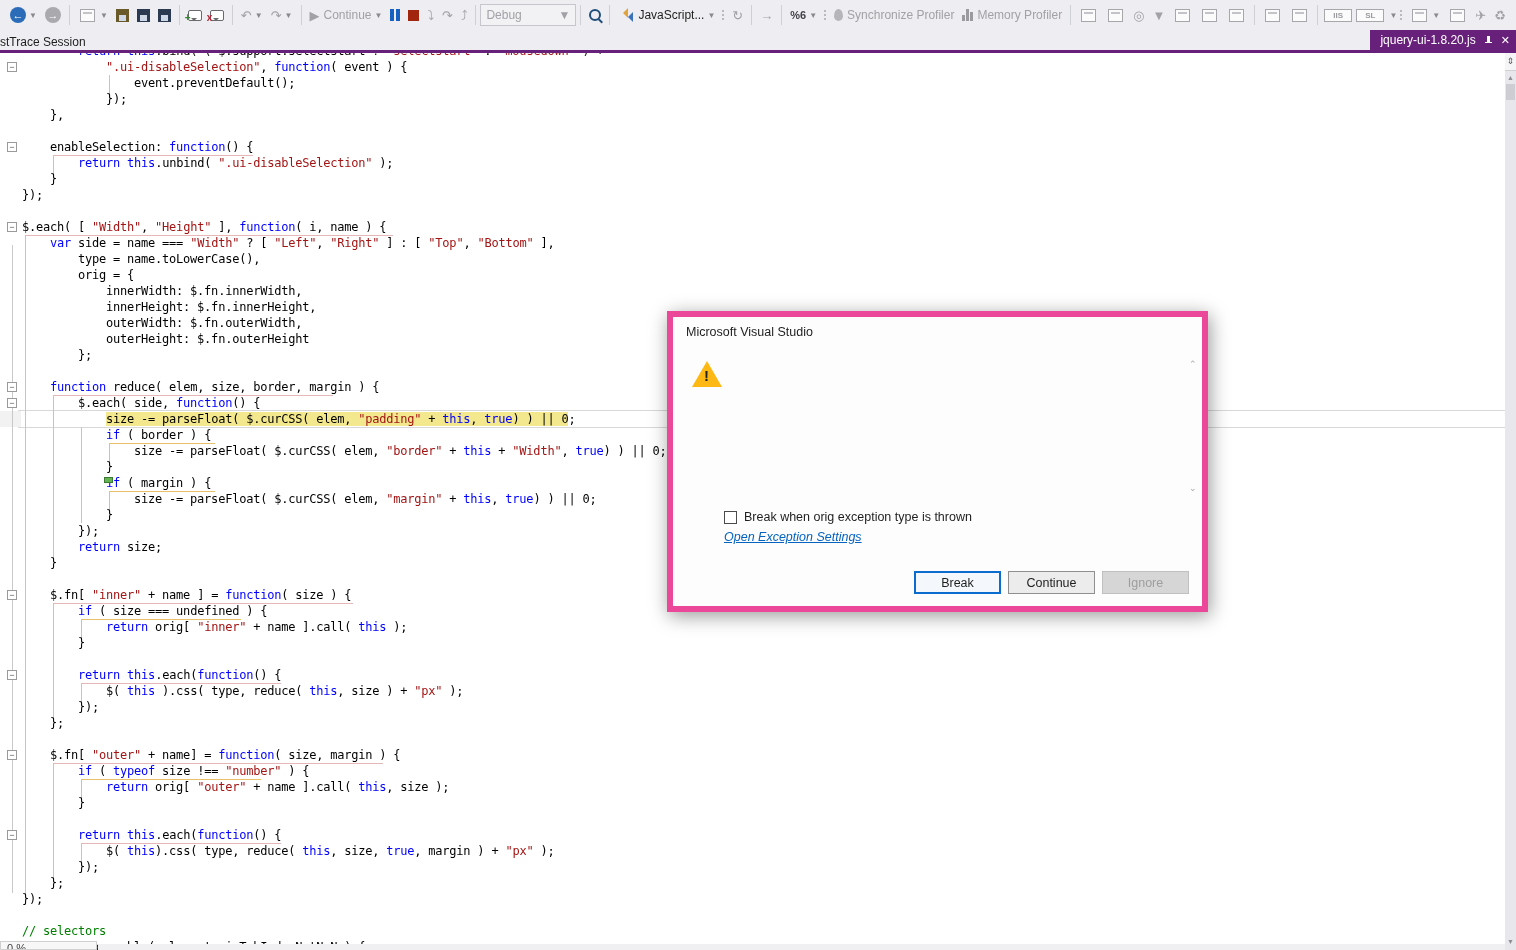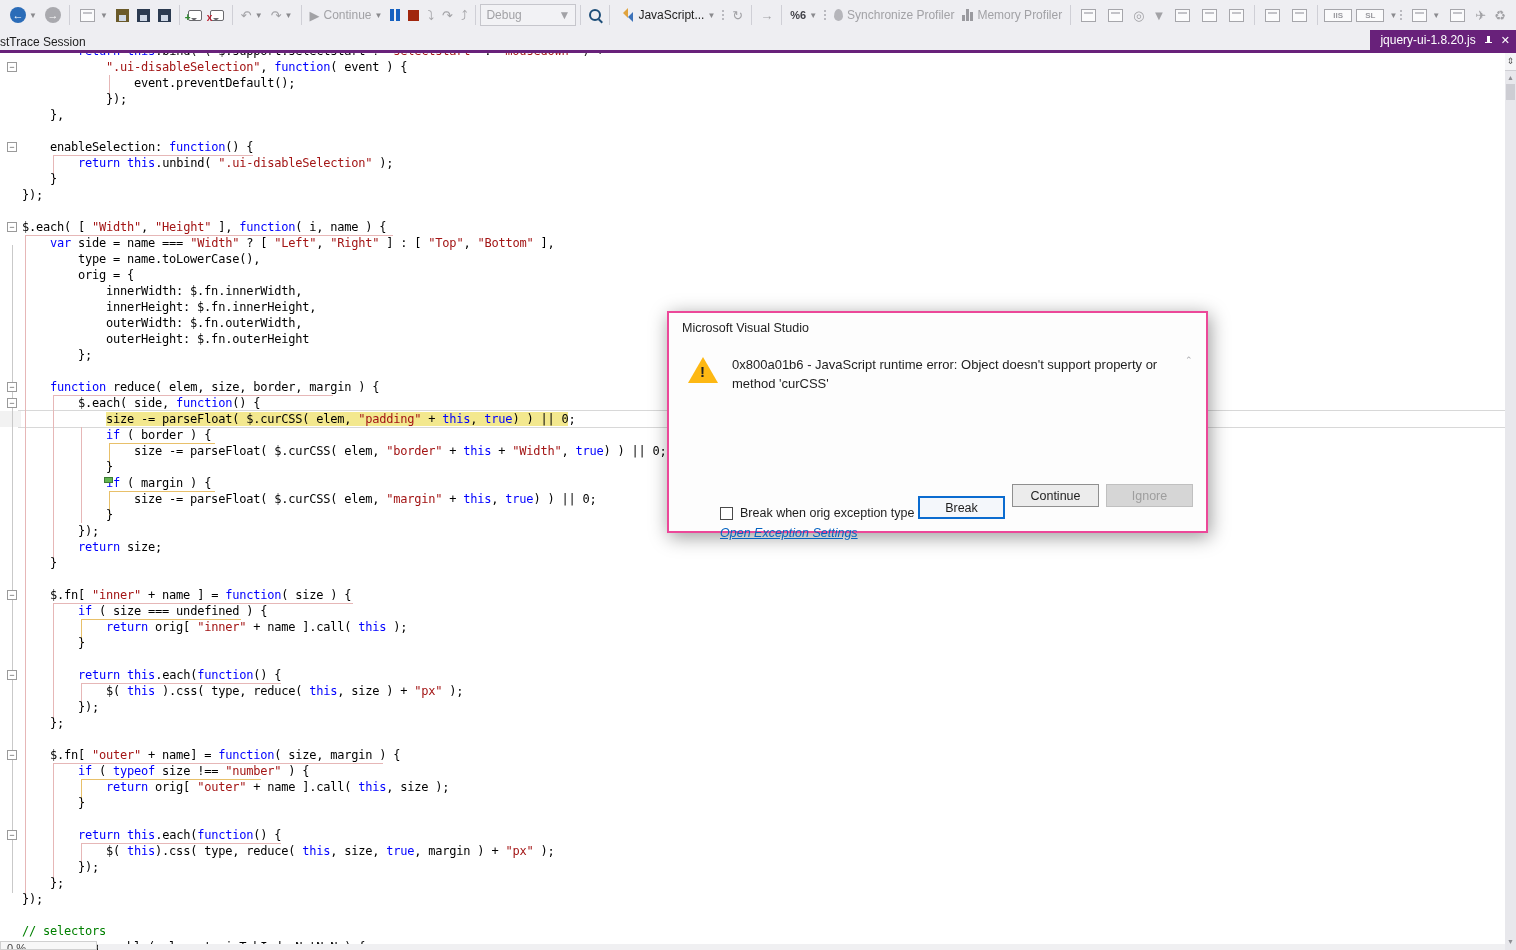--- a/index.html
+++ b/index.html
@@ -76,39 +76,39 @@
             color:#555; font-size:9px; text-align:center; line-height:16px; }
   .varrow { position:absolute; right:1px; width:9px; text-align:center; font-size:7px; color:#8f8f94; }
   #vthumb { position:absolute; right:1px; top:84px; width:9px; height:16px; background:#cdcdd3; }
 
   
   #zoombox { position:absolute; left:0; top:941px; width:97px; height:9px; background:#f7f7f7;
              border:1px solid #d0d0d0; font-size:11px; color:#444; overflow:hidden; padding-left:6px; }
   #hscroll { position:absolute; left:98px; top:944px; width:1407px; height:6px; background:#f0f0f2; }
 
   
-  #dialog { position:absolute; left:667px; top:311px; width:541px; height:222px; background:#fdfdfd;
-            border:2px solid #ec4899; box-shadow:2px 4px 18px rgba(0,0,0,.40); }
+  #dialog { position:absolute; left:667px; top:311px; width:541px; height:301px; background:#fdfdfd;
+            border:6px solid #ec4899; box-shadow:2px 4px 18px rgba(0,0,0,.40); }
   #dlg-title { position:absolute; left:13px; top:8px; font-size:12.5px; color:#1e1e1e; }
   #dlg-warn { position:absolute; left:19px; top:44px; width:0; height:0;
               border-left:15px solid transparent; border-right:15px solid transparent; border-bottom:26px solid #fdb813; }
   #dlg-warn:before { content:""; position:absolute; left:-17px; top:-3px; width:0; height:0;
               border-left:17px solid transparent; border-right:17px solid transparent; border-bottom:30px solid #3f3f3f; z-index:-1; }
   #dlg-warn:after { content:"!"; position:absolute; left:-3px; top:6px; font-weight:bold; font-size:15px; color:#222; }
   #dlg-msg { position:absolute; left:63px; top:42px; width:447px; font-size:13px; color:#1e1e1e;
              line-height:19px; overflow-wrap:break-word; }
   #dlg-msg p + p { margin-top:13px; }
   .dscroll { position:absolute; left:516px; font-size:9px; color:#a8a8ac; }
   #dlg-check { position:absolute; left:51px; top:193px; display:flex; align-items:center; font-size:12.5px; color:#1e1e1e; }
   #dlg-check .box { width:13px; height:13px; border:1px solid #4a4a4a; background:#fff; margin-right:7px; }
   #dlg-link { position:absolute; left:51px; top:213px; font-size:12.5px; color:#0563c1; text-decoration:underline;font-style:italic; }
   #dlg-buttons { position:absolute; right:13px; bottom:12px; display:flex; gap:7px; }
   .dbtn { width:87px; height:23px; font-size:12.5px; font-family:"Liberation Sans", sans-serif;
           display:flex; align-items:center; justify-content:center; }
-  #btn-break { background:#f4f7fb; border:2px solid #0b6cd0; color:#1e1e1e;margin-top:12px; }
+  #btn-break { background:#f4f7fb; border:2px solid #0b6cd0; color:#1e1e1e; }
   #btn-continue { background:#ececec; border:1px solid #8f8f8f; color:#1e1e1e; }
   #btn-ignore { background:#d6d6d6; border:1px solid #c0c0c0; color:#9e9e9e;text-align:right; }
 </style>
 </head>
 <body>
 
 <div id="toolbar">
   <span class="tbtn">
       <span class="circ blue">←</span>
       <span class="caret">▼</span>
@@ -340,21 +340,20 @@
 <div id="vthumb"></div>
 <div class="varrow" style="top:938px">▼</div>
 
 <div id="zoombox"><span>0 %</span></div>
 <div id="hscroll"></div>
 
 <div id="dialog">
   <div id="dlg-title">Microsoft Visual Studio</div>
   <div id="dlg-warn"></div>
   <div id="dlg-msg">
-    <p>0x800a01b6 - JavaScript runtime error: Object doesn't support property or method 'curCSS'</p>
   </div>
   <div class="dscroll" style="top:42px">⌃</div>
   <div class="dscroll" style="top:166px">⌄</div>
   <div id="dlg-check">
     <span class="box"></span>
     <span>Break when orig exception type is thrown</span>
   </div>
   <a id="dlg-link">Open Exception Settings</a>
   <div id="dlg-buttons">
     <div class="dbtn" id="btn-break">Break</div>

